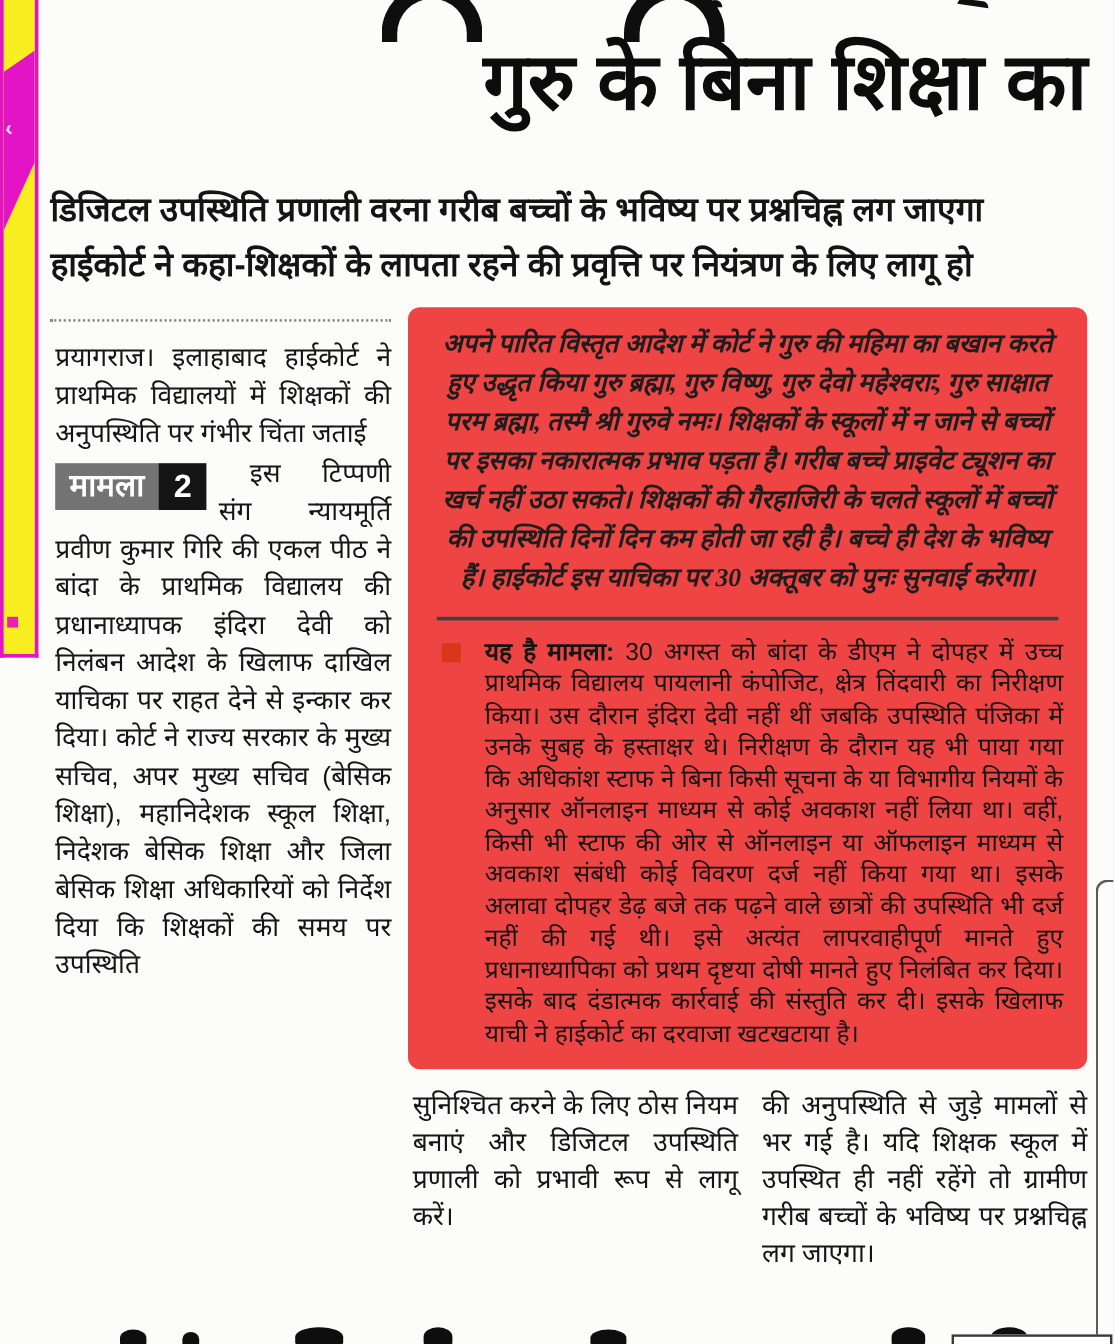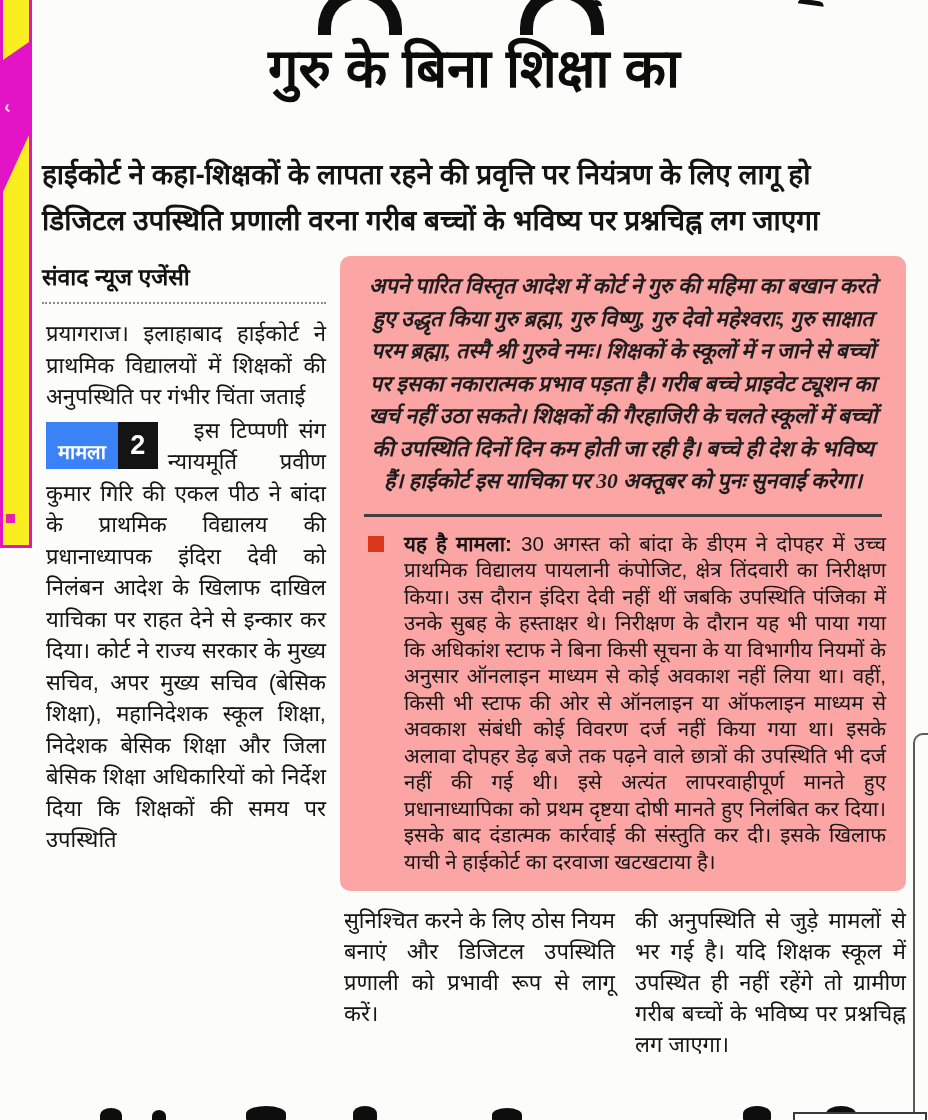--- a/index.html
+++ b/index.html
@@ -51,50 +51,50 @@
   }
   .adjacent-box-edge{
     position:absolute;left:913px;top:733px;width:24px;height:400px;
     border-left:2px solid #5a5a5a;border-top:2px solid #5a5a5a;
     border-top-left-radius:10px;
   }
   
   .content{position:relative;margin:0 22px 0 42px;z-index:2;}
   .headline{
     margin:6px 0 0 0;
-    font-size:54px;line-height:124px;font-weight:800;
-    letter-spacing:0;color:#0c0c0c;text-align:center;white-space:nowrap;
+    font-size:66px;line-height:124px;font-weight:800;
+    letter-spacing:0;color:#0c0c0c;text-align:right;white-space:nowrap;
   }
   .subheadline{
     margin-top:22px;
     font-size:28px;line-height:46px;font-weight:700;color:#141414;
   }
   .columns-top{display:flex;gap:14px;margin-top:12px;align-items:flex-start;}
   .left-col{width:284px;flex:0 0 284px;}
   .byline{font-size:23px;font-weight:700;padding-top:4px;}
   .byline-rule{border:none;border-top:2px dotted #8a8a8a;margin:10px 0 14px 0;}
   .para{
     margin:0 0 2px 4px;font-size:22px;line-height:31.5px;
     text-align:justify;color:#151515;
   }
   .para.indent{text-indent:26px;}
   
   .case-badge{float:left;display:flex;margin:7px 10px 6px 0;}
   .badge-red{
-    background:#3b82f6;color:#fff;font-weight:800;font-size:20px;
-    padding:18px 12px 5px 12px;display:inline-block;line-height:1.2;
+    background:#737373;color:#fff;font-weight:800;font-size:26px;
+    padding:3px 12px 5px 12px;display:inline-block;line-height:1.2;
   }
   .badge-num{
     background:#141414;color:#fff;font-weight:800;font-size:27px;
     width:40px;display:inline-flex;align-items:center;justify-content:center;line-height:1.2;
   }
   
   .right-area{flex:1 1 auto;min-width:0;}
   .highlight-box{
-    background:#fca5a5;border-radius:10px;
+    background:#ef4444;border-radius:10px;
     padding:14px 20px 16px 20px;
   }
   .hl-quote{
     font-family:"Liberation Serif","DejaVu Serif",serif;
     font-style:italic;font-weight:600;
     font-size:21.5px;line-height:32.5px;text-align:center;color:#1d1d1d;
     margin:0;
   }
   .hl-divider{border:none;border-top:3px solid #3f3f3f;margin:16px 4px 14px 4px;}
   .hl-case{
@@ -127,28 +127,27 @@
   <div class="cut-bar" style="left:590px;top:0;width:12px;height:6px;"></div>
   <div class="cut-bar" style="left:798px;top:0;width:26px;height:5px;transform:rotate(8deg);"></div>
 
   <div class="content">
 
     <h1 class="headline">
       <span>गुरु के बिना शिक्षा का</span><br>
     </h1>
 
     <div class="subheadline">
+      <div>डिजिटल उपस्थिति प्रणाली वरना गरीब बच्चों के भविष्य पर प्रश्नचिह्न लग जाएगा</div>
       <div>हाईकोर्ट ने कहा-शिक्षकों के लापता रहने की प्रवृत्ति पर नियंत्रण के लिए लागू हो</div>
-      <div>डिजिटल उपस्थिति प्रणाली वरना गरीब बच्चों के भविष्य पर प्रश्नचिह्न लग जाएगा</div>
     </div>
 
     <div class="columns-top">
 
       <div class="left-col">
-        <div class="byline">संवाद न्यूज एजेंसी</div>
         <hr class="byline-rule">
 
         <p class="para">प्रयागराज। इलाहाबाद हाईकोर्ट ने प्राथमिक विद्यालयों में शिक्षकों की अनुपस्थिति पर गंभीर चिंता जताई</p>
 
         <p class="para">
           <span class="case-badge">
             <span class="badge-red">मामला</span>
             <span class="badge-num">2</span>
           </span>
         </p>

